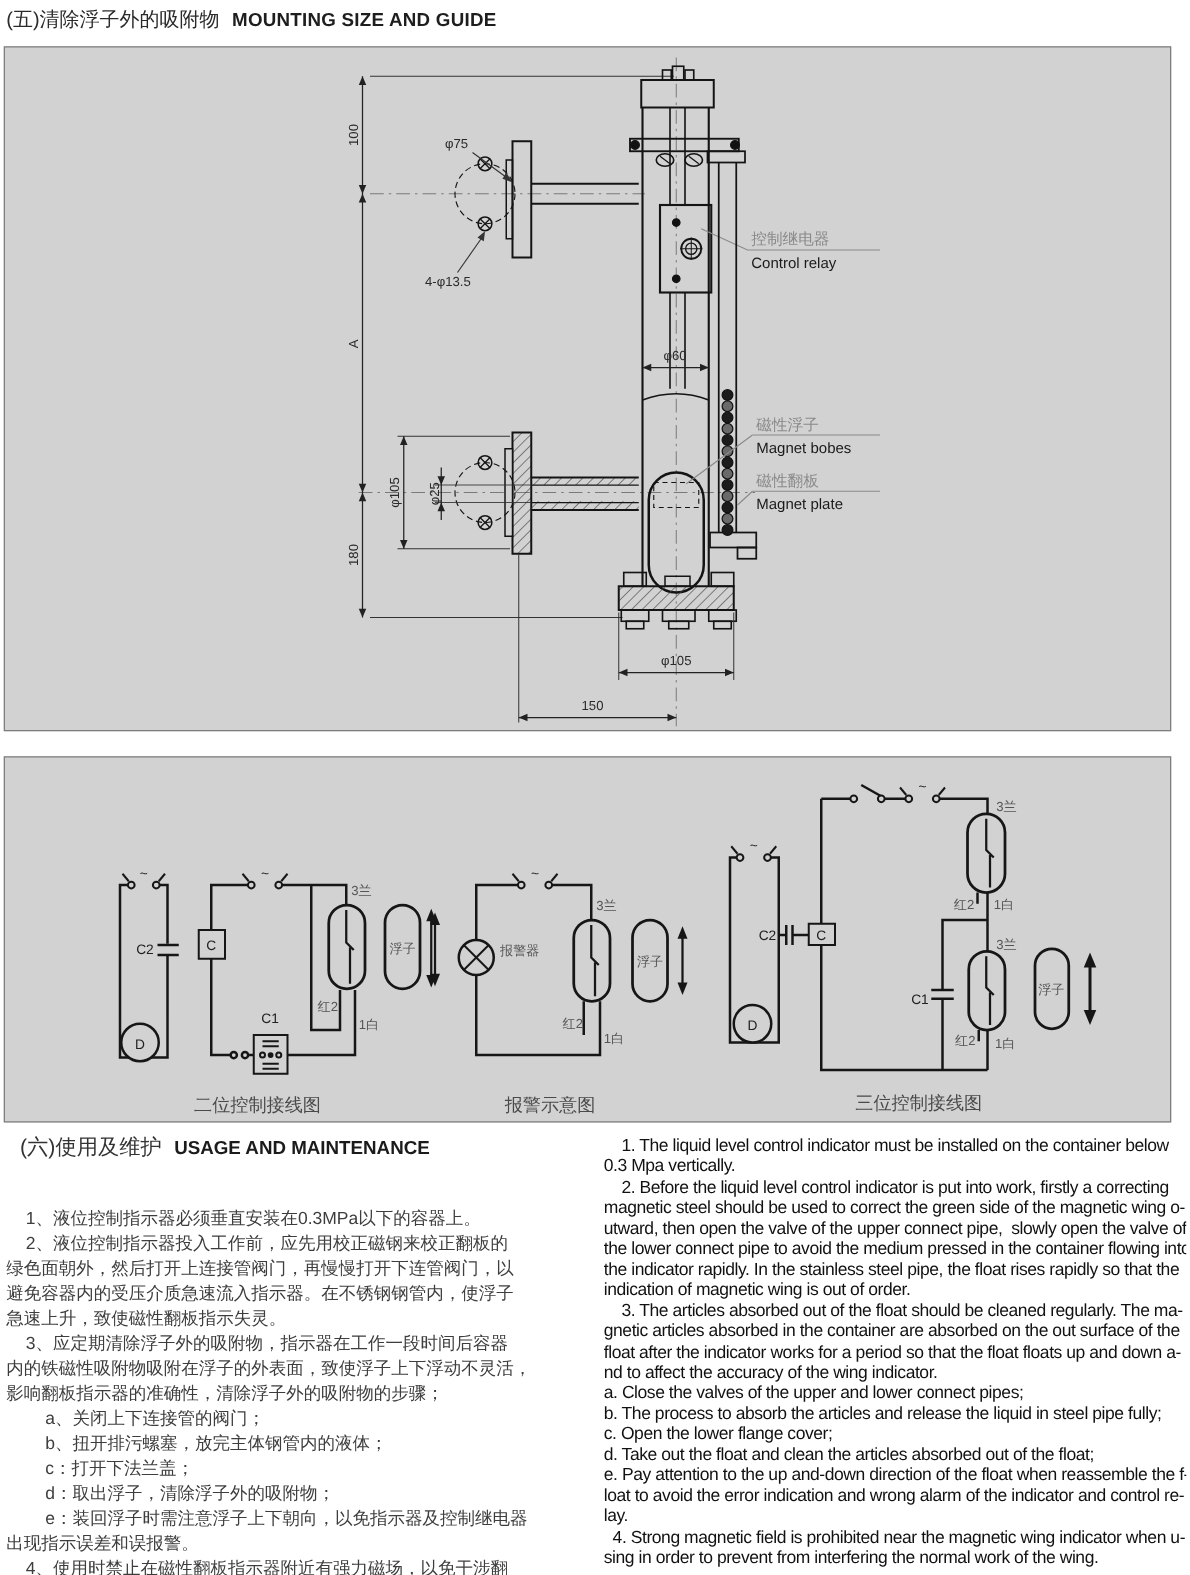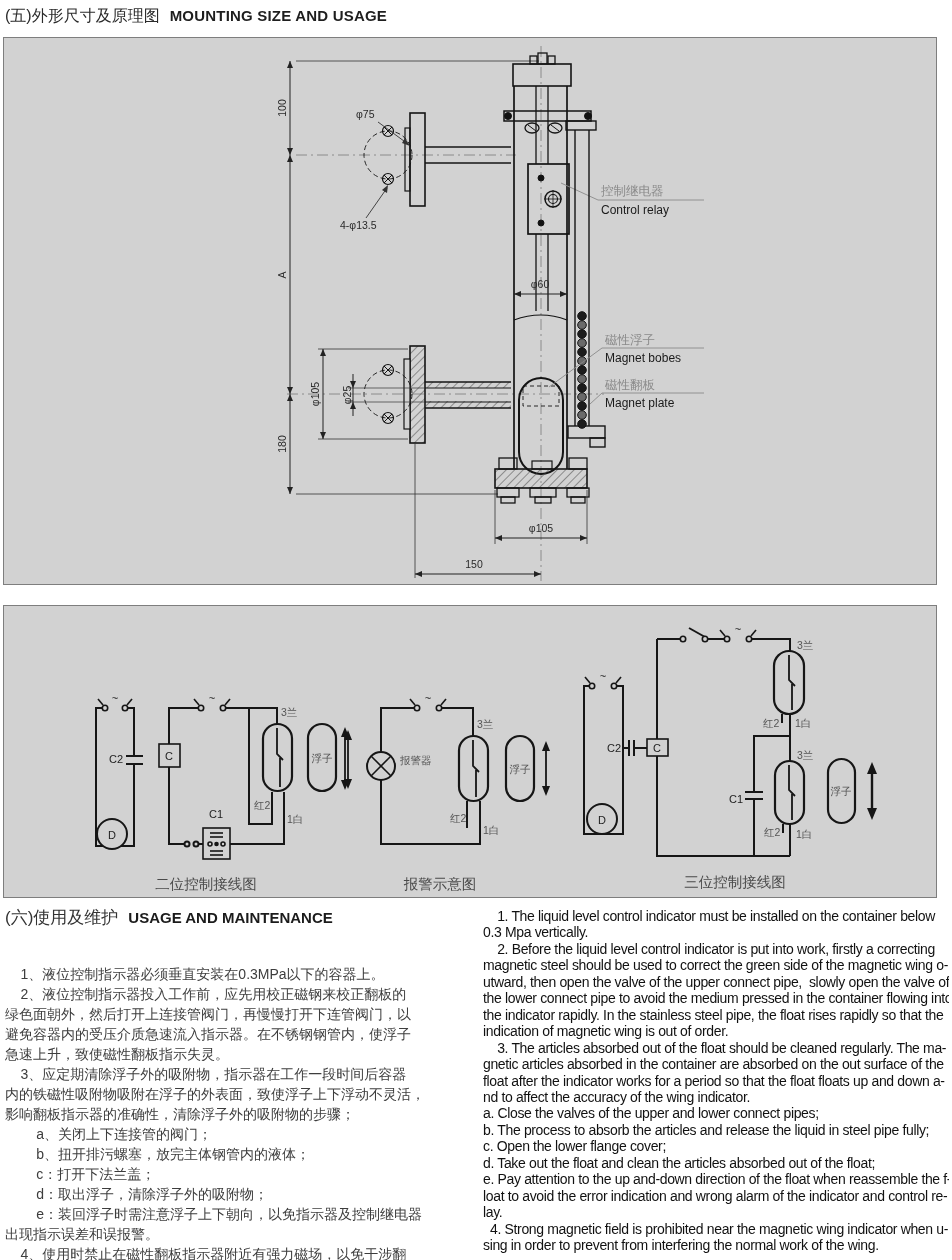--- a/index.html
+++ b/index.html
@@ -3,40 +3,40 @@
 <meta charset="utf-8">
 <style>
   html,body{margin:0;padding:0;background:#ffffff;width:952px;height:1260px;position:relative;
     font-family:"Liberation Sans", sans-serif;color:#222;overflow:hidden;}
   .abs{position:absolute;}
   .panel{position:absolute;left:3px;width:934px;background:#d2d2d2;border:1px solid #7e7e7e;box-sizing:border-box;}
   #panel-drawing{top:37px;height:548px;}
   #panel-circuits{top:605px;height:293px;}
   #page-title{left:5px;top:6px;font-size:16px;color:#2b2b2b;white-space:nowrap;}
   #page-title .en{font-size:15px;font-weight:bold;margin-left:10px;letter-spacing:0.2px;color:#1e1e1e;}
-  #maint-heading{left:5px;top:906px;font-size:17px;color:#333;white-space:nowrap;}
+  #maint-heading{left:16px;top:906px;font-size:17px;color:#333;white-space:nowrap;}
   #maint-heading .en{font-size:15px;font-weight:bold;margin-left:10px;color:#1b1b1b;}
   #zh-col{left:5px;top:936px;width:470px;font-size:14px;line-height:20px;color:#3d3d3d;
     white-space:pre-wrap;margin-top:28px;}
   #en-col{left:483px;top:908px;width:466px;font-size:14px;line-height:16.45px;color:#111;
     letter-spacing:-0.35px;white-space:pre;overflow:hidden;}
   svg{display:block;}
   svg text{font-family:"Liberation Sans", sans-serif;}
   .dimtxt{font-size:10.5px;fill:#2a2a2a;}
   .lbl-zh{font-size:12.5px;fill:#8a8a8a;}
   .lbl-en{font-size:12px;fill:#1a1a1a;}
   .ckt-lbl{font-size:10.5px;fill:#555;}
   .ckt-name{font-size:11px;fill:#222;}
   .ckt-title{font-size:14.5px;fill:#4a4a4a;}
 </style>
 </head>
 <body>
 
 <div id="page-title" class="abs">
-  <span>(五)外形尺寸及原理图</span><span class="en">MOUNTING SIZE AND USAGE</span>
+  <span>(五)清除浮子外的吸附物</span><span class="en">MOUNTING SIZE AND GUIDE</span>
 </div>
 
 <div id="panel-drawing" class="panel">
 <svg width="932" height="546" viewBox="0 0 932 546">
   <defs>
     <pattern id="hatch" width="6" height="6" patternUnits="userSpaceOnUse" patternTransform="rotate(45)">
       <line x1="0" y1="0" x2="0" y2="6" stroke="#444" stroke-width="1"></line>
     </pattern>
   </defs>
 

